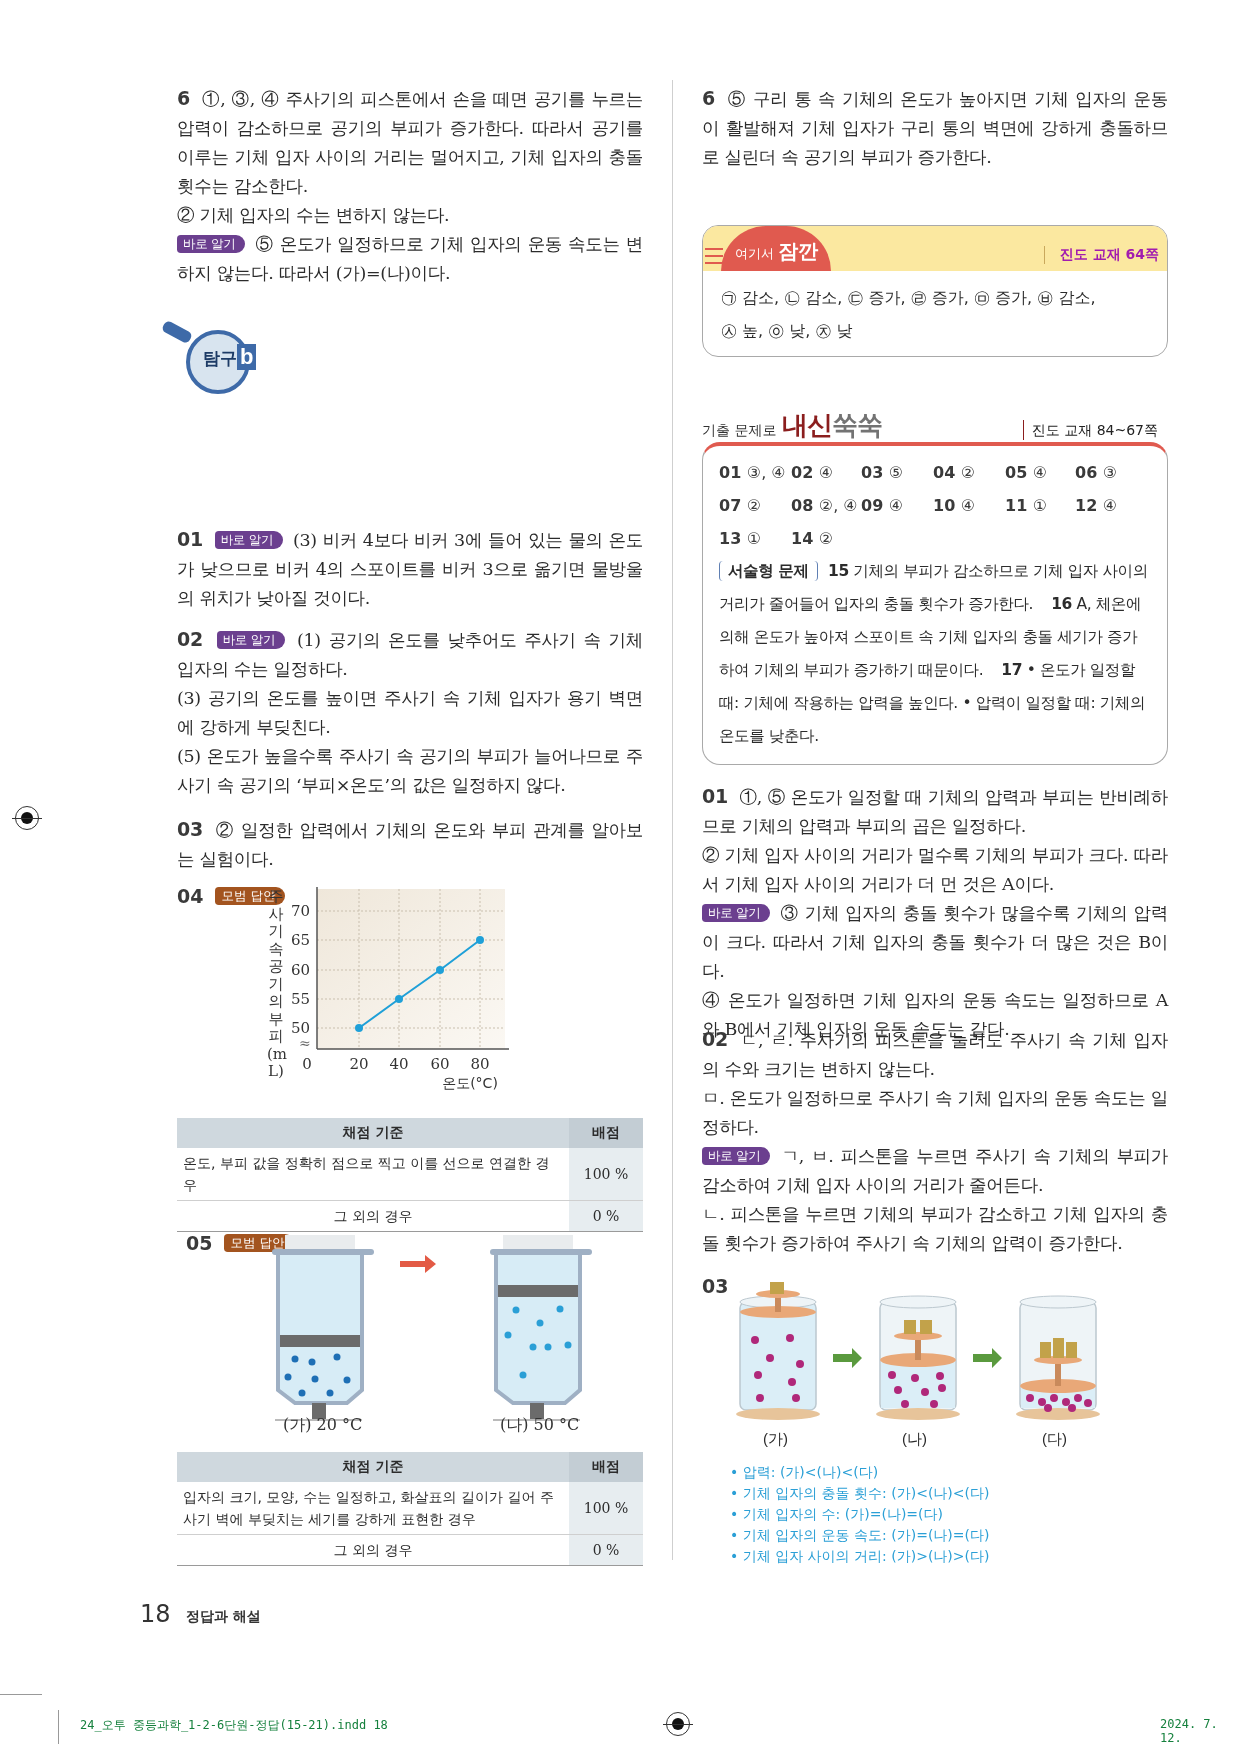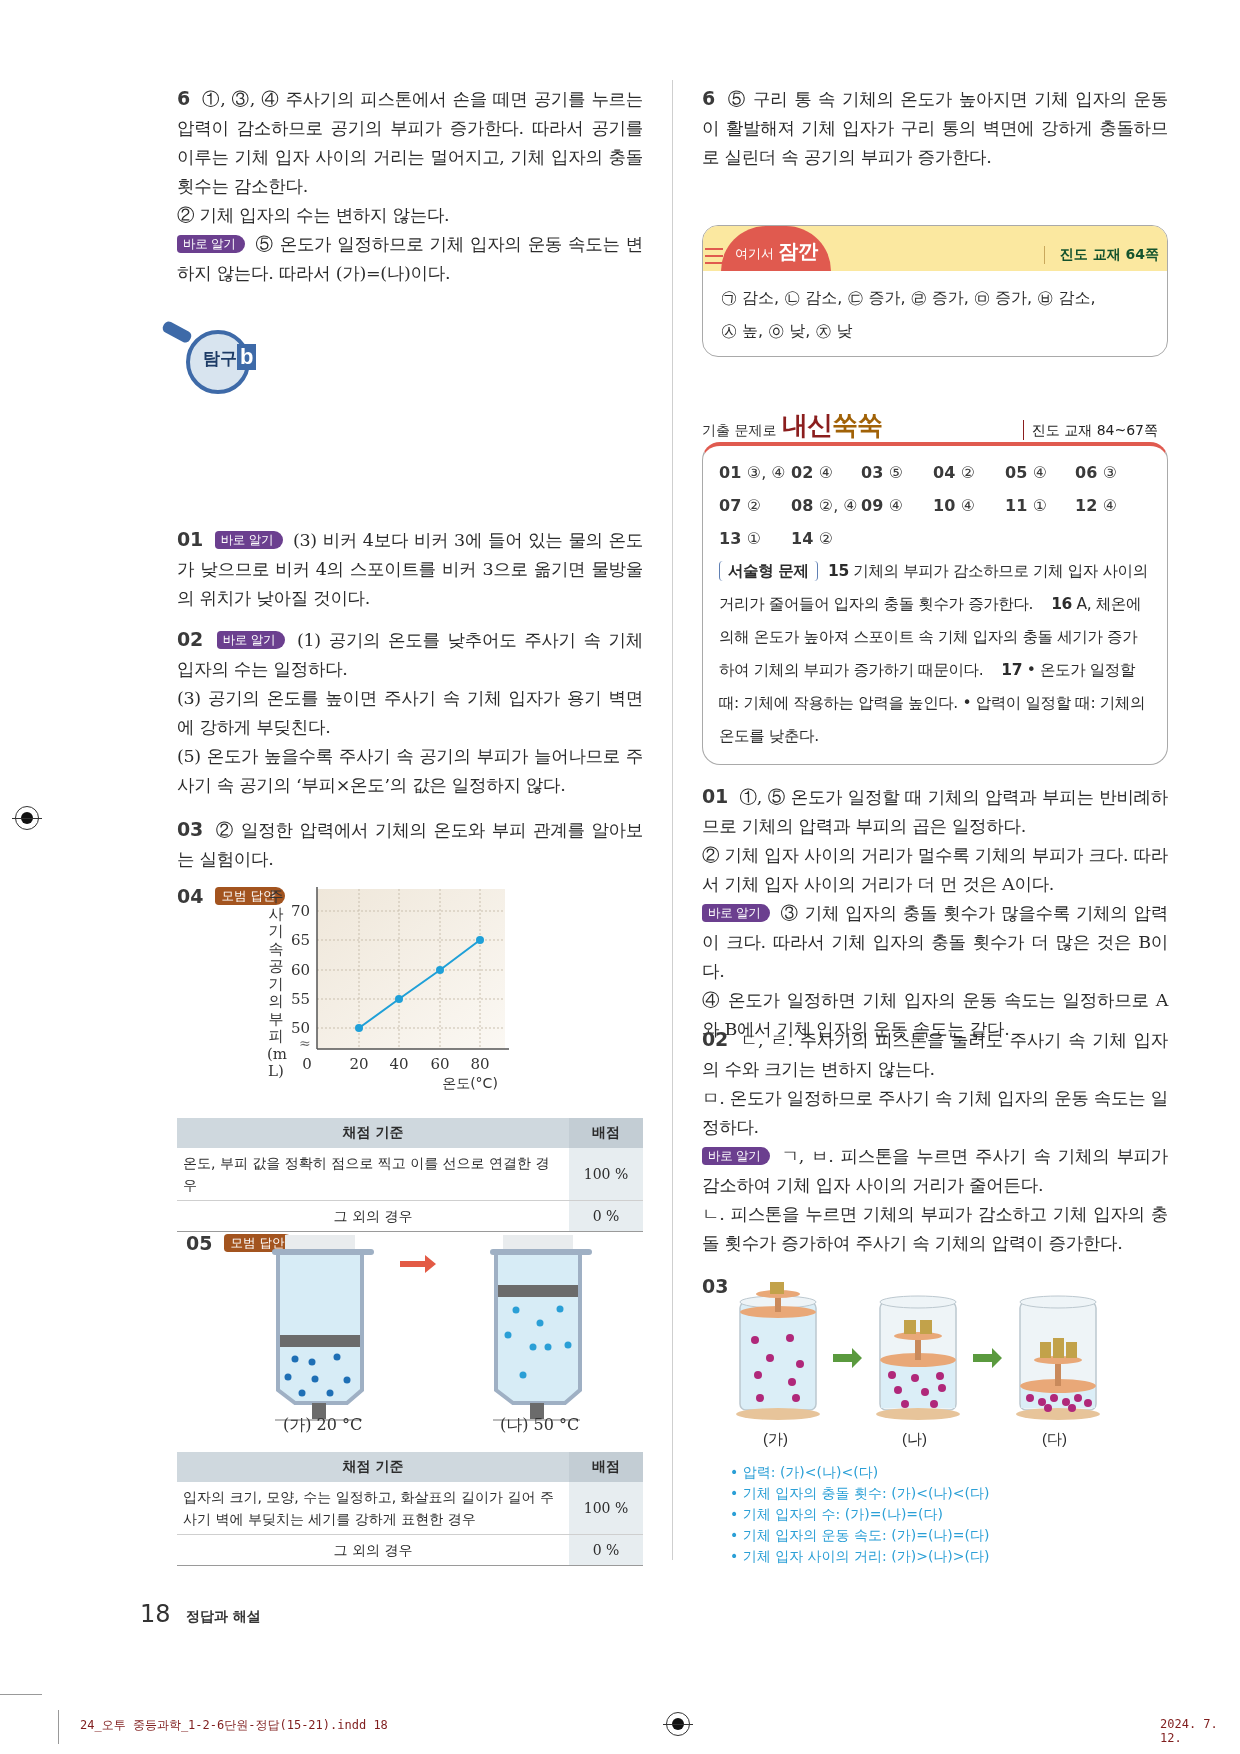--- a/index.html
+++ b/index.html
@@ -19,50 +19,50 @@
   .tamgu-page { position: absolute; right: 10px; top: 22px; font-family: "DejaVu Sans", sans-serif; font-size: 14px; color: #222; padding-left: 12px; border-left: 1px solid #b7b7b7; line-height: 20px; }
   .tamgu-body { padding: 10px 18px; font-family: "DejaVu Sans", sans-serif; font-size: 15.5px; line-height: 34px; color: #2c2c2c; }
   .tamgu-body b { font-weight: bold; }
   .magnifier { left: 160px; top: 318px; width: 110px; height: 80px; }
 
   
   .jamkkan { left: 702px; top: 225px; width: 466px; height: 132px; border: 1.5px solid #a9a9a9; border-radius: 16px; overflow: hidden; }
   .jamkkan-head { height: 45px; background: #fbe8a0; position: relative; }
   .jamkkan-tab { position: absolute; left: 18px; top: 0; width: 110px; height: 45px; background: #e05a4f; border-radius: 55px 55px 0 0; color: #fff; font-family: "DejaVu Sans", sans-serif; padding: 12px 0 0 14px; font-size: 13px; }
   .jamkkan-tab b { font-size: 20px; font-weight: bold; text-align: right; }
-  .jamkkan-page { position: absolute; right: 8px; top: 20px; font-family: "DejaVu Sans", sans-serif; font-size: 14px; font-weight: bold; color: #14532d; padding-left: 15px; border-left: 1px solid #c9a85c; }
+  .jamkkan-page { position: absolute; right: 8px; top: 20px; font-family: "DejaVu Sans", sans-serif; font-size: 14px; font-weight: bold; color: #a21caf; padding-left: 15px; border-left: 1px solid #c9a85c; }
   .jamkkan-body { padding: 10px 18px; font-family: "DejaVu Sans", sans-serif; font-size: 16px; line-height: 33px; color: #2c2c2c; }
   .speed-lines { position: absolute; left: 2px; top: 22px; width: 18px; }
   .speed-lines i { display: block; height: 2px; background: #e05a4f; margin-bottom: 5px; }
 
   
   .naesin-head { left: 702px; top: 408px; width: 466px; height: 36px; }
   .naesin-pre { position: absolute; left: 0; top: 14px; font-family: "DejaVu Sans", sans-serif; font-size: 14px; color: #333; }
   .naesin-title { position: absolute; left: 80px; top: 0; font-family: "DejaVu Sans", sans-serif; font-weight: bold; font-size: 26px; color: #8b1e1e; letter-spacing: -1px; }
-  .naesin-title span { color: #a16207; }
+  .naesin-title span { color: #737373; }
   .naesin-page { position: absolute; right: 10px; top: 12px; font-family: "DejaVu Sans", sans-serif; font-size: 14px; color: #222; padding-left: 8px; border-left: 1px solid #8b1e1e; line-height: 20px; }
   .naesin-box { left: 702px; top: 442px; width: 466px; height: 323px; border: 1.5px solid #a9a9a9; border-top: 4px solid #e05a4f; border-radius: 18px; padding: 10px 16px; font-family: "DejaVu Sans", sans-serif; }
   .ans-grid { display: grid; grid-template-columns: 72px 70px 72px 72px 70px 70px; font-size: 16px; font-weight: bold; color: #3a3a3a; line-height: 33px; }
   .ans-grid span.v { font-weight: normal; }
   .essay { font-size: 15.5px; line-height: 33px; color: #2c2c2c; letter-spacing: -0.4px; }
   .essay-tag { display: inline-block; border: 1.5px solid #5f7fb3; border-top: none; border-bottom: none; border-radius: 4px; padding: 0 8px; font-weight: bold; line-height: 20px; margin-right: 6px; }
   .essay b { font-weight: bold; }
   
   table.score { border-collapse: collapse; width: 466px; font-family: "DejaVu Sans", sans-serif; font-size: 14px; color: #2c2c2c; }
   table.score th { background: #cfd8de; font-weight: bold; height: 30px; font-size: 14px; }
   table.score th.pts, table.score td.pts { width: 74px; text-align: center; background: #e7edf0; font-family: "DejaVu Serif", serif; }
   table.score th.pts { background: #c3cdd4; font-family: "DejaVu Sans", sans-serif; margin-top: 26px; }
   table.score td { padding: 4px 6px; border-bottom: 1px solid #cfcfcf; line-height: 22px; }
   table.score tr:last-child td { border-bottom: 1.5px solid #9a9a9a; text-align: center; }
 
   .caption { font-family: "DejaVu Serif", serif; font-size: 16px; color: #333; }
   .blue-notes { font-family: "DejaVu Sans", sans-serif; font-size: 14px; line-height: 21px; color: #2a9fd6; }
   .footer-num { left: 140px; top: 1600px; font-family: "DejaVu Sans", sans-serif; font-size: 24px; color: #333; }
   .footer-label { left: 186px; top: 1608px; font-family: "DejaVu Sans", sans-serif; font-size: 14px; font-weight: bold; color: #333; }
-  .slug { top: 1717px; font-family: "DejaVu Sans Mono", monospace; font-size: 12px; color: #7f1d1d; }
+  .slug { top: 1717px; font-family: "DejaVu Sans Mono", monospace; font-size: 12px; color: #15803d; }
   .regmark { width: 24px; height: 24px; border-radius: 50%; border: 1px solid #333; }
   .regmark::before { content: ""; position: absolute; left: 5px; top: 5px; width: 12px; height: 12px; border-radius: 50%; background: #111; }
   .regmark::after { content: ""; position: absolute; left: -4px; top: 11px; width: 30px; height: 1px; background: #333; }
 </style>
 </head>
 <body>
 
 <div class="abs divider-v"></div>
 
 <div class="abs para" style="left:177px; top:84px; width:466px;">

